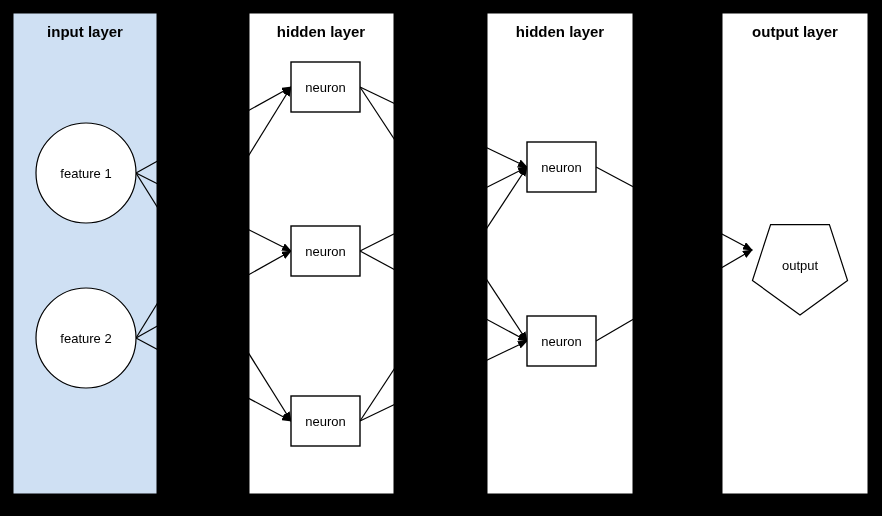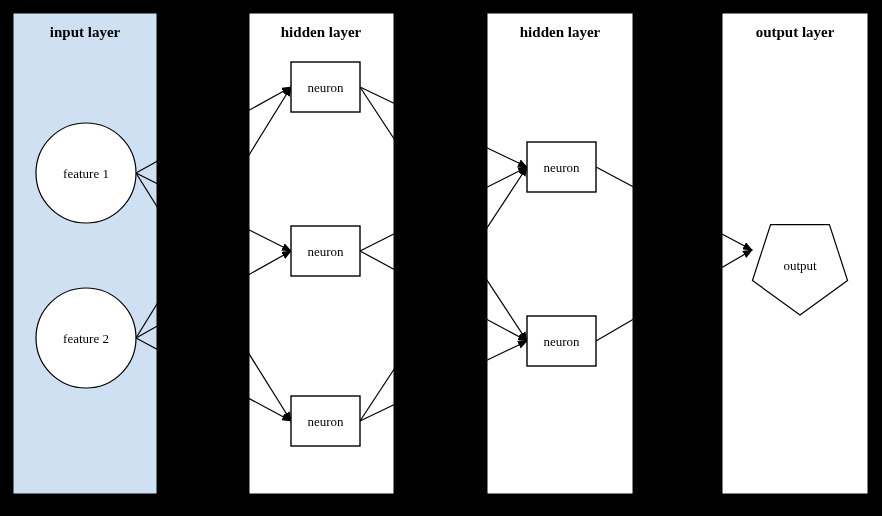--- a/index.html
+++ b/index.html
@@ -6,21 +6,21 @@
     margin: 0;
     padding: 0;
     background: #000000;
   }
   #canvas {
     position: relative;
     width: 882px;
     height: 516px;
     background: #000000;
     overflow: hidden;
-    font-family: Liberation Serif, serif;
+    font-family: Liberation Sans, sans-serif;
   }
   #diagram-svg {
     position: absolute;
     left: 0;
     top: 0;
     width: 882px;
     height: 516px;
   }
   .layer-title {
     font-weight: bold;

